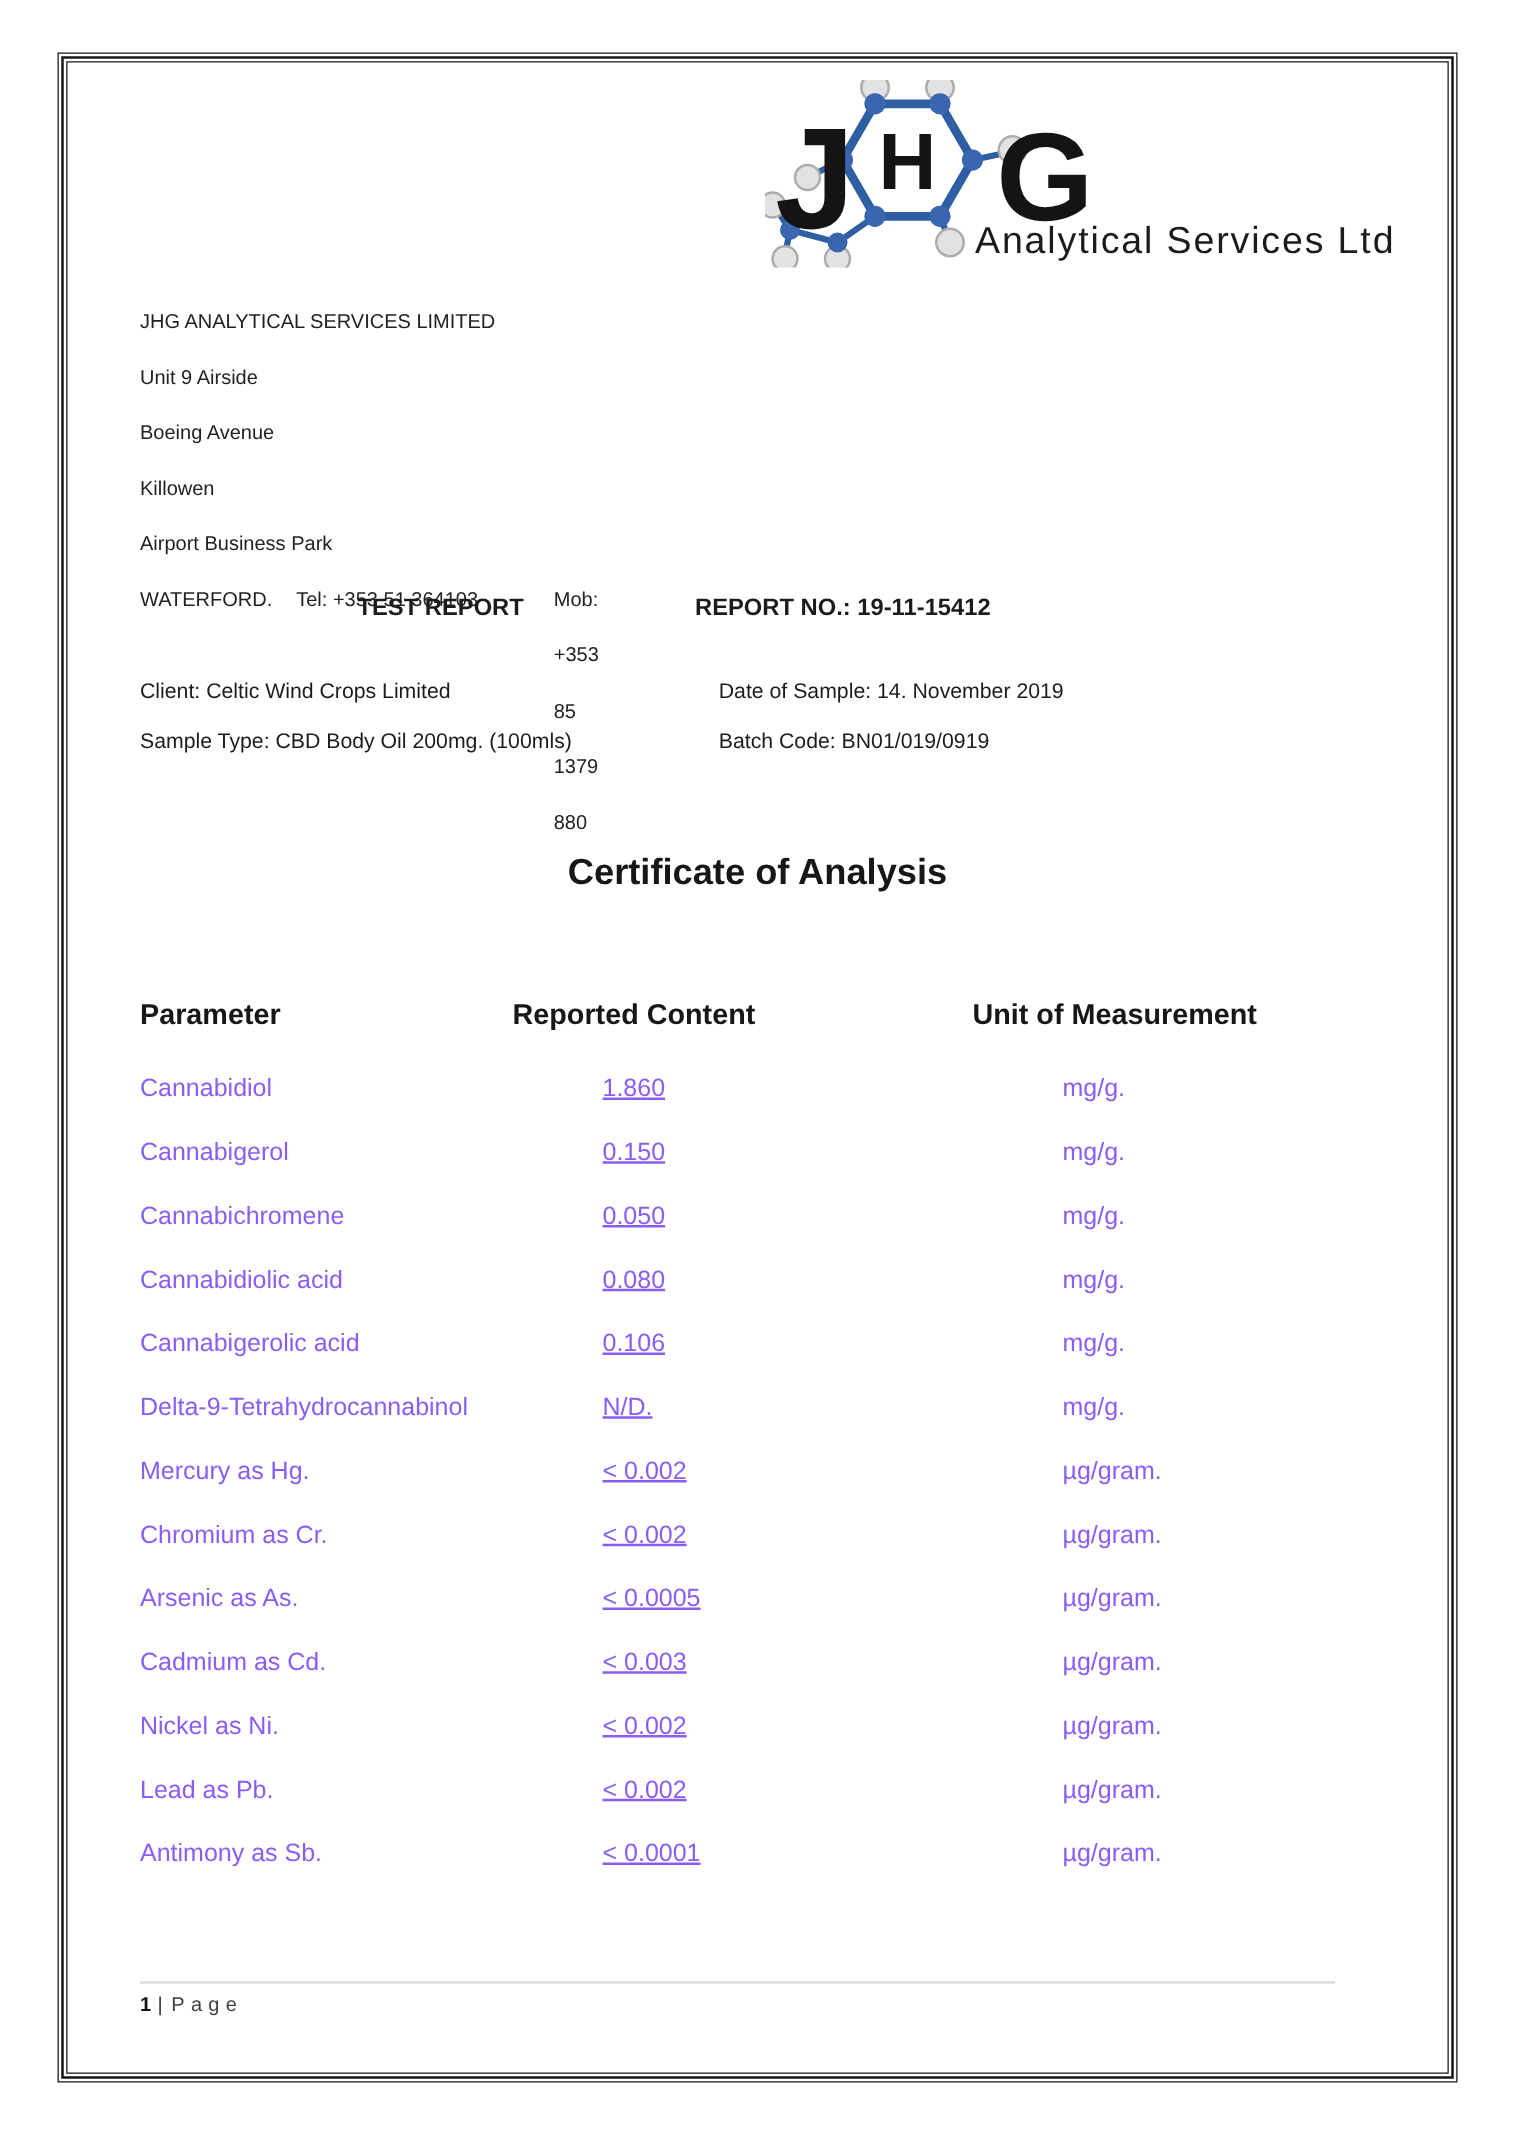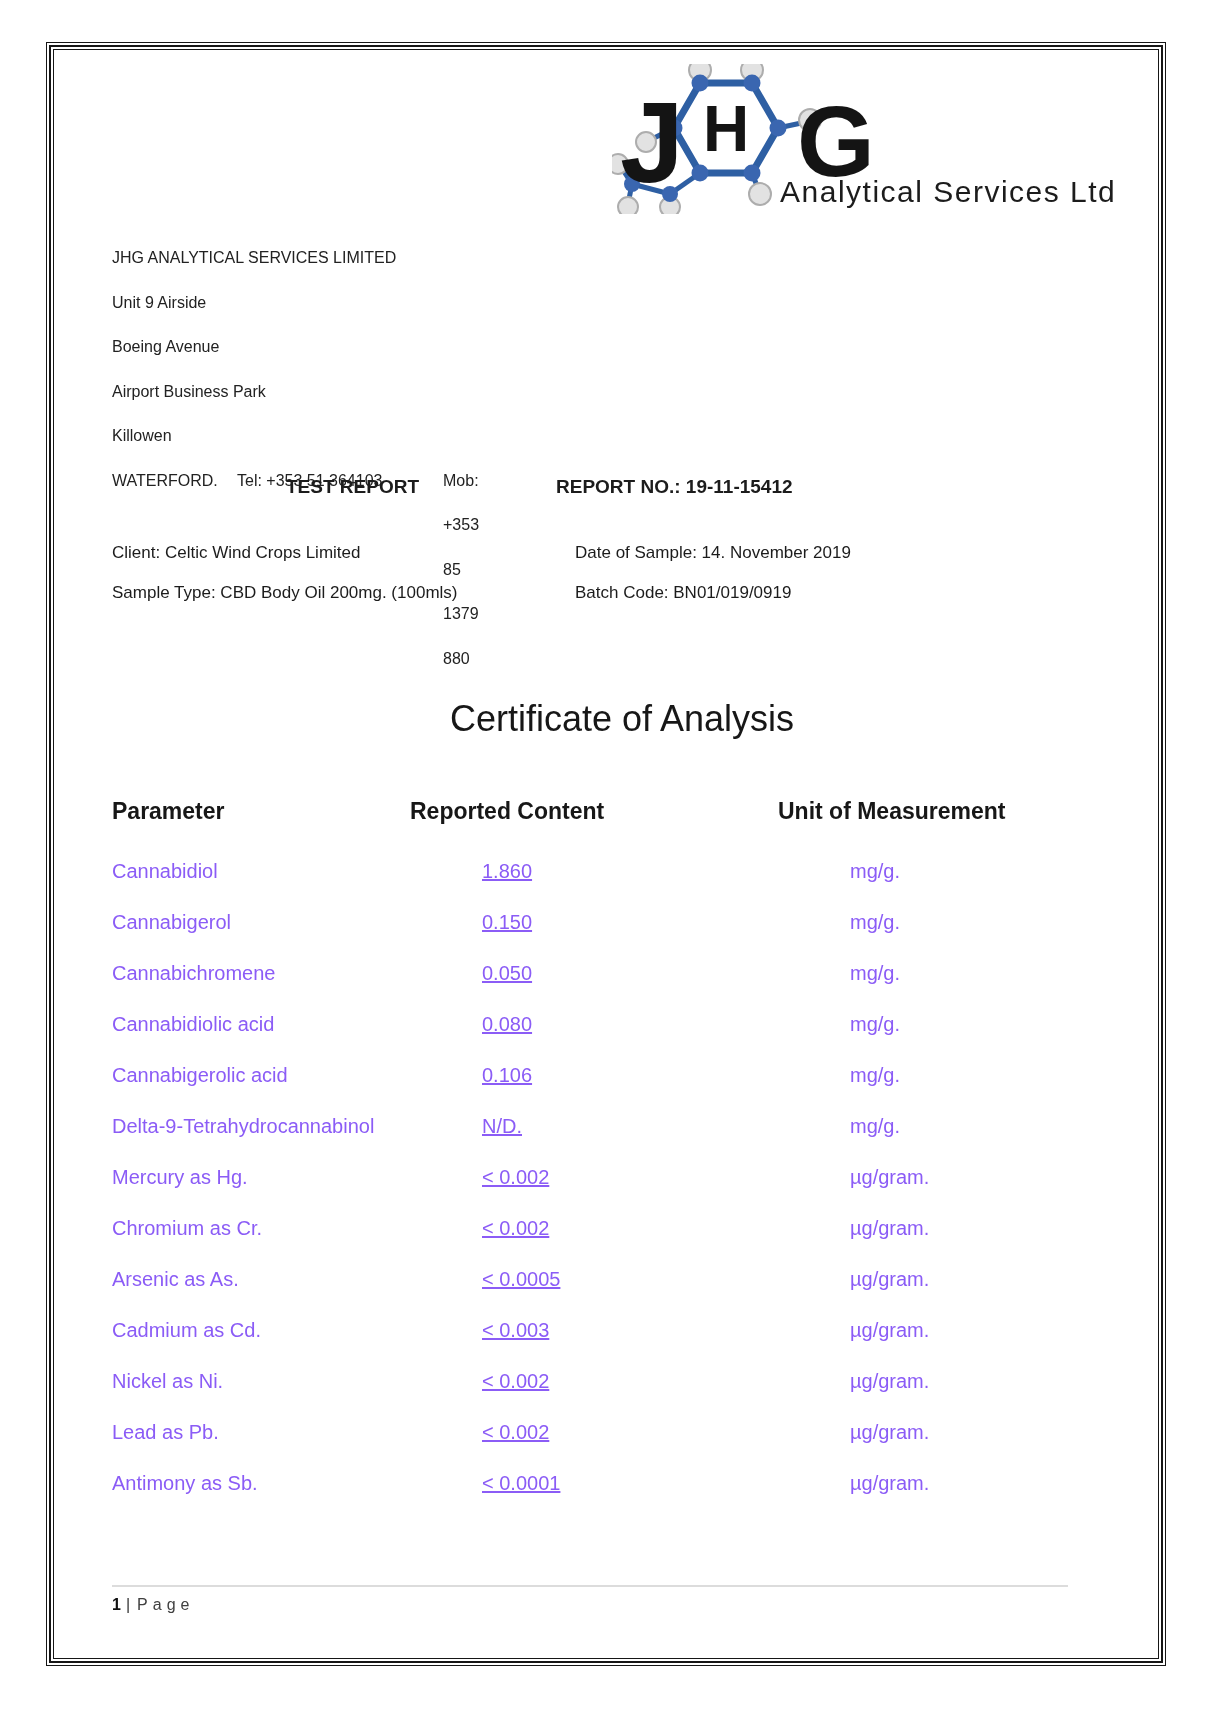--- a/index.html
+++ b/index.html
@@ -24,22 +24,22 @@
   .rep-line{position:absolute;left:112px;white-space:nowrap;}
   .rep-1{top:476px;font-size:19px;font-weight:bold;}
   .rep-1 .rno{position:absolute;left:444px;}
   .rep-1 .ttl{position:absolute;left:174px;}
   .rep-2{top:543px;font-size:17px;}
   .rep-3{top:583px;font-size:17px;}
   .rep-2 .right,.rep-3 .right{position:absolute;left:463px;}
   .rep-2 .left,.rep-3 .left{position:absolute;left:0;}
   .rep-line{width:1000px;height:30px;}
 
-  .coa{position:absolute;left:46px;top:682px;width:1120px;margin:16px;
-    text-align:center;font-size:36px;font-weight:normal;color:#171717;}
+  .coa{position:absolute;left:46px;top:682px;width:1120px;margin:0;
+    text-align:center;font-size:29px;font-weight:bold;color:#171717;}
 
   .table{position:absolute;left:112px;top:750px;width:1010px;}
   .thead{position:relative;height:62px;font-size:23px;font-weight:bold;color:#171717;margin-top:48px;}
   .thead .h1{position:absolute;left:0;}
   .thead .h2{position:absolute;left:298px;}
   .thead .h3{position:absolute;left:666px;}
   .trow{position:relative;height:51px;font-size:20px;color:#8b5cf6;}
   .trow .c1{position:absolute;left:0;}
   .trow .c2{position:absolute;left:370px;text-decoration:underline;}
   .trow .c3{position:absolute;left:738px;}
@@ -107,22 +107,22 @@
       <text x="114" y="87" font-size="64" font-weight="bold" fill="#141414" text-anchor="middle">H</text>
       <text x="185" y="112" font-size="100" font-weight="bold" fill="#141414">G</text>
       <text x="168" y="138" font-size="30" letter-spacing="1.5" fill="#1c1c1c">Analytical Services Ltd</text>
     </svg>
   </div>
 
   <div class="address">
     <div>JHG ANALYTICAL SERVICES LIMITED</div>
     <div>Unit 9 Airside</div>
     <div>Boeing Avenue</div>
+    <div>Killowen</div>
     <div>Airport Business Park</div>
-    <div>Killowen</div>
     <div class="addr-contact">
       <span>WATERFORD.</span>
       <span class="tel">Tel: +353 51 364103</span>
       <span class="mob">Mob: +353 85 1379 880</span>
     </div>
   </div>
 
   <div class="rep-line rep-1">
     <span class="ttl">TEST REPORT</span>
     <span class="rno">REPORT NO.: 19-11-15412</span>

